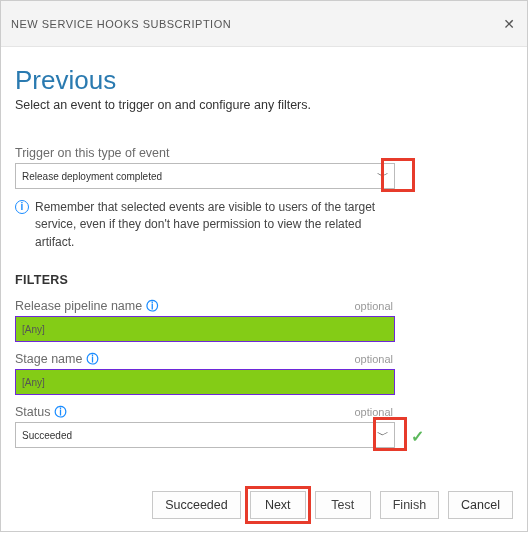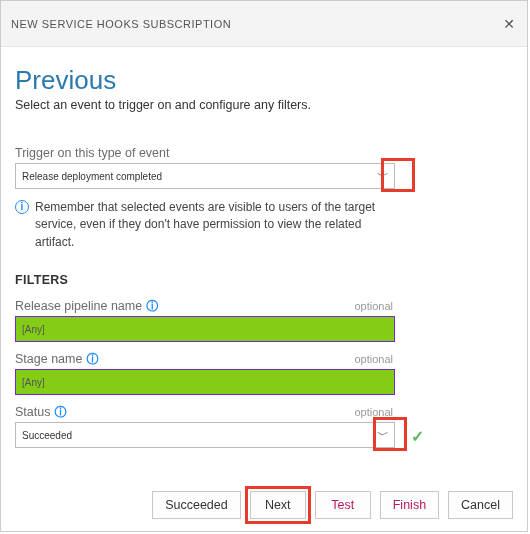--- a/index.html
+++ b/index.html
@@ -162,21 +162,21 @@
     background: #fdfdfd;
     font-size: 12.5px;
     color: #333;
     padding: 0 12px;
     display: flex;
     align-items: center;
     justify-content: center;
     cursor: pointer;
   }
   .btn.disabled {
-    color: #be185d;
+    color: #404040;
     cursor: default;
   }
   .nextwrap {
     position: relative;
   }
   .red-box-next {
     position: absolute;
     border: 3px solid #e73b2b;
     left: -5px; top: -5px; right: -5px; bottom: -5px;
     pointer-events: none;

